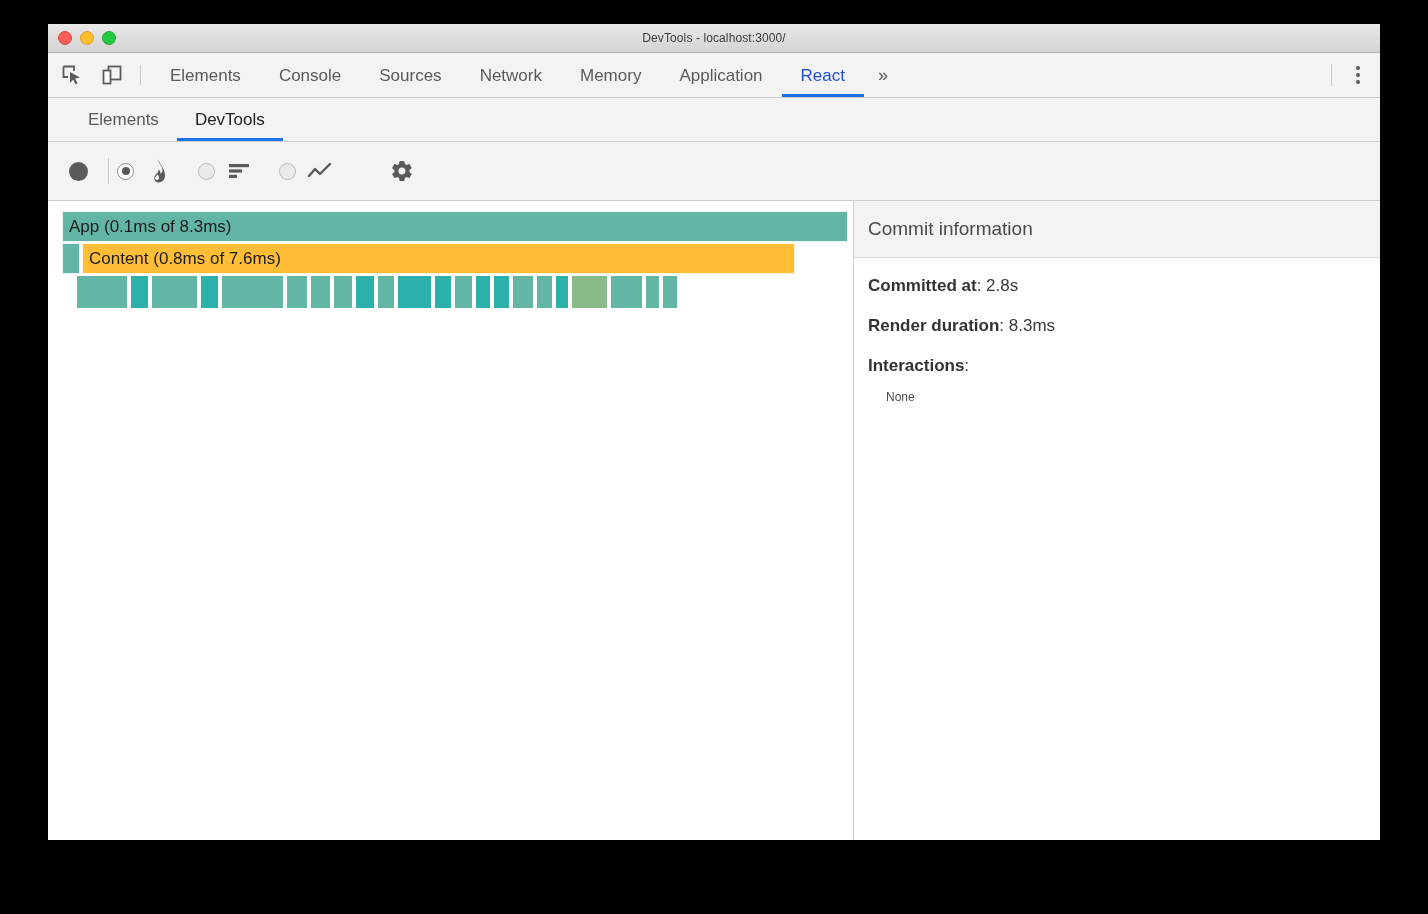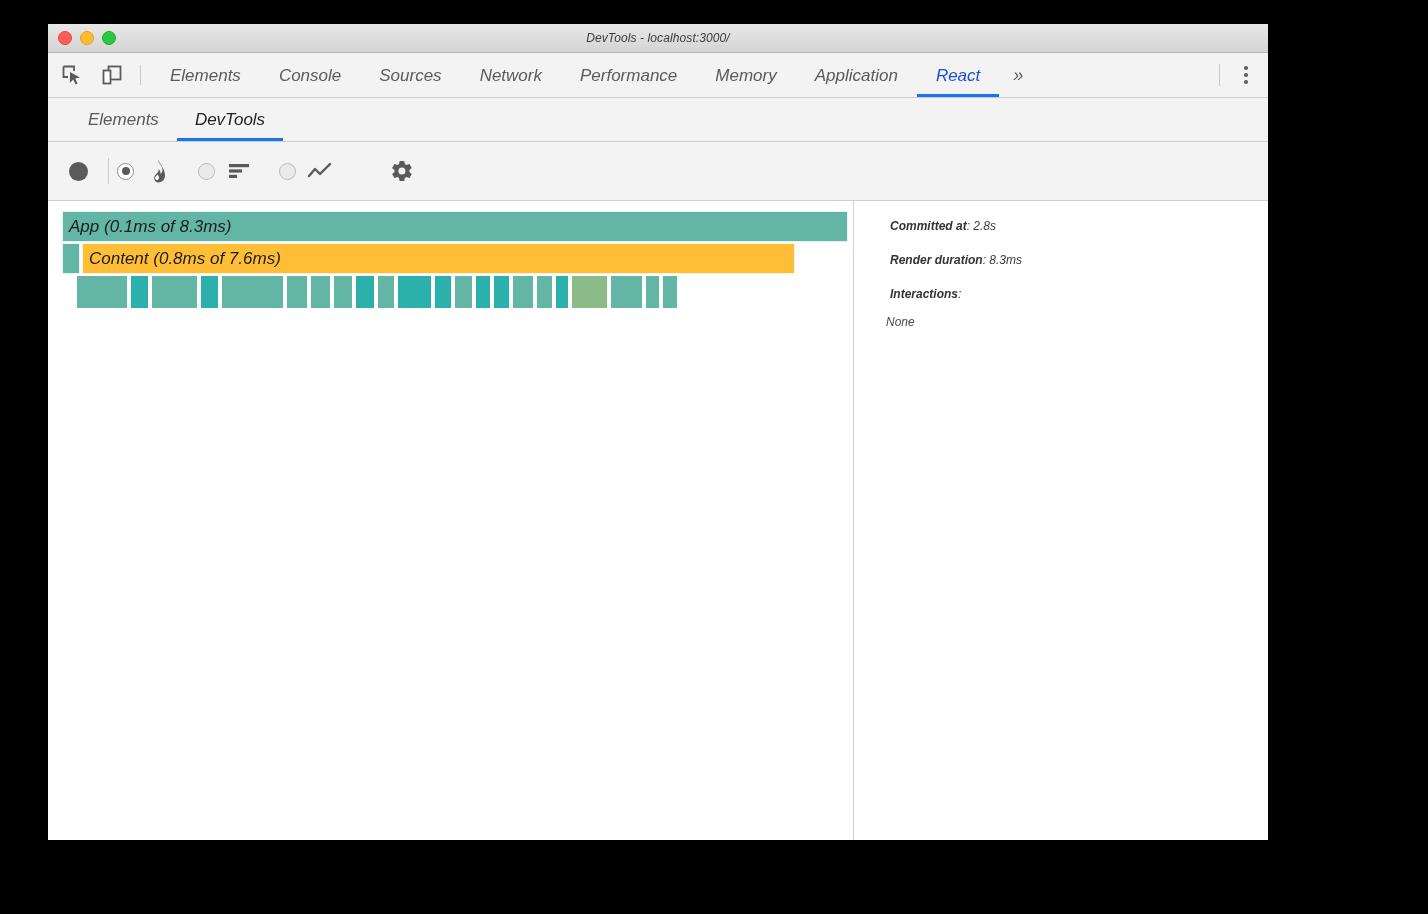--- a/index.html
+++ b/index.html
@@ -9,25 +9,24 @@
     width: 1428px;
     height: 914px;
     overflow: hidden;
     font-family: "Liberation Sans", sans-serif;
   }
 
   #window {
     position: absolute;
     left: 48px;
     top: 24px;
-    width: 1220px;
+    width: 1332px;
     height: 816px;
     background: #ffffff;
     overflow: hidden;
-    font-style: italic;
   }
 
   
   #titlebar {
     position: relative;
     height: 28px;
     background: linear-gradient(to bottom, #e8e8e8 0%, #d4d4d4 100%);
     border-bottom: 1px solid #b4b4b4;
     display: flex;
     align-items: center;
@@ -310,24 +309,23 @@
     align-items: center;
     padding-left: 14px;
     box-sizing: border-box;
   }
   #info-header-title {
     font-size: 19px;
     color: #4a4a4a;
   }
   #info-body { padding: 18px 14px 0 14px; }
   .info-line {
-    font-size: 12px;
+    font-size: 17px;
     color: #3a3a3a;
     margin-bottom: 20px;
-    margin-left: 22px;
   }
   .info-line b { color: #333333; }
   #interactions-none {
     font-size: 12px;
     color: #4a4a4a;
     padding-left: 18px;
     margin-top: -6px;
   }
 </style>
 </head>
@@ -356,21 +354,20 @@
         <rect x="7.5" y="2.5" width="12" height="13" fill="none" stroke="#5a5a5a" stroke-width="1.8"></rect>
         <rect x="2.5" y="6.5" width="7" height="13" fill="#ffffff" stroke="#5a5a5a" stroke-width="1.8"></rect>
       </svg>
     </div>
     <div class="tb-sep"></div>
 
     <div class="dt-tab">Elements</div>
     <div class="dt-tab">Console</div>
     <div class="dt-tab">Sources</div>
     <div class="dt-tab">Network</div>
-    <div class="dt-tab">Performance</div>
     <div class="dt-tab">Memory</div>
     <div class="dt-tab">Application</div>
     <div class="dt-tab active">React</div>
     <div id="dt-overflow">»</div>
 
     <div id="dt-right">
       <div id="dt-right-sep"></div>
       <div id="dt-menu">
         <span class="vdots">
             <i></i>
@@ -488,20 +485,23 @@
         <div class="micro-bar" style="left:488px;width:17px;background:#63b6a5;"></div>
         <div class="micro-bar" style="left:507px;width:14px;background:#2cb0ac;"></div>
         <div class="micro-bar" style="left:523px;width:37px;background:#8cbb8a;"></div>
         <div class="micro-bar" style="left:562px;width:33px;background:#63b6a5;"></div>
         <div class="micro-bar" style="left:597px;width:15px;background:#63b6a5;"></div>
         <div class="micro-bar" style="left:614px;width:16px;background:#63b6a5;"></div>
       </div>
     </div>
 
     <div id="info-pane">
+      <div id="info-header">
+        <div id="info-header-title">Commit information</div>
+      </div>
       <div id="info-body">
         <div class="info-line">
           <b>Committed at</b>: <span>2.8s</span>
         </div>
         <div class="info-line">
           <b>Render duration</b>: <span>8.3ms</span>
         </div>
         <div class="info-line">
           <b>Interactions</b>:
         </div>

